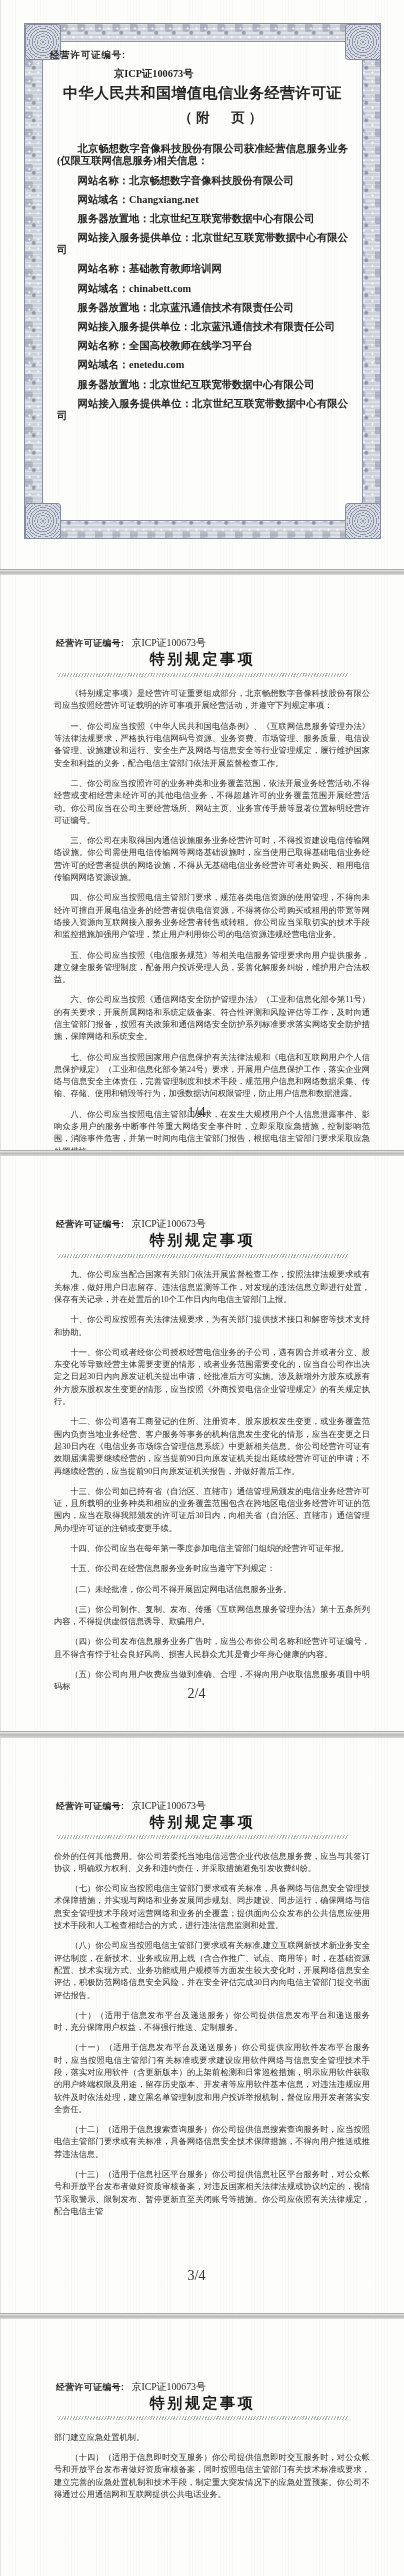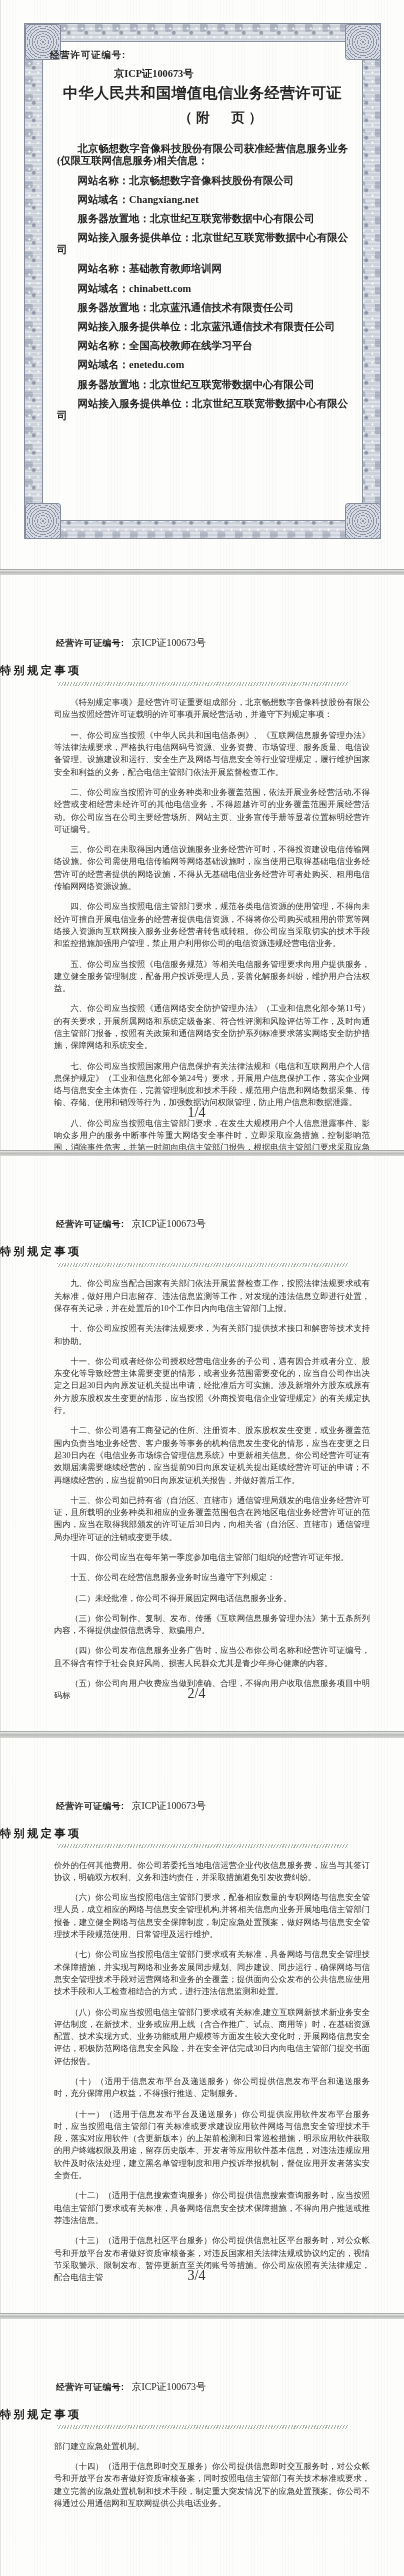--- a/index.html
+++ b/index.html
@@ -36,21 +36,21 @@
   .p1-body{position:absolute;left:57px;top:143px;width:291px;font-size:10.3px;line-height:12px;font-weight:bold;text-align:justify;}
   .p1-intro{margin:0 0 7.7px 0;text-indent:2em;}
   .p1-item{margin:0 0 7.2px 0;text-indent:2em;}
 
   
   .page-std{height:575px;}
   .page-std.last{height:551px;}
   .hdr{display:flex;align-items:baseline;gap:7.2px;margin:0 0 0 56px;padding-top:62px;}
   .hdr-label{font-family:"Liberation Sans","DejaVu Sans",sans-serif;font-weight:bold;font-size:8.8px;letter-spacing:0.5px;color:#1f1f1f;}
   .hdr-num{font-size:9.8px;color:#2a2a2a;}
-  .std-title{margin-top:13px;font-size:11px;font-weight:bold;letter-spacing:2.6px;color:#1d1d1d;}
+  .std-title{margin-top:0;text-align:center;font-size:15px;font-weight:bold;letter-spacing:2.6px;color:#1d1d1d;}
   .wavy{width:291px;height:4.1px;margin:3.6px auto 0;
     background:repeating-linear-gradient(115deg, rgba(104,124,107,0.55) 0 1px, rgba(104,124,107,0) 1px 2.6px);}
   .body-std{margin:11.3px 0 0 46px;width:332px;font-size:8.2px;line-height:12.3px;text-align:justify;color:#2b2b2b;}
   .body-std p{margin:8px;text-indent:2em;}
   .body-std p.cont{text-indent:0;}
   .pagenum{position:absolute;left:0;right:12px;top:530px;text-align:center;font-size:14px;color:#333;}
 </style>
 </head>
 <body>
 
@@ -137,21 +137,20 @@
 
   <div class="page page-std">
     <div class="hdr">
       <span class="hdr-label">经营许可证编号:</span>
       <span class="hdr-num">京ICP证100673号</span>
     </div>
     <div class="std-title">特别规定事项</div>
     <div class="wavy"></div>
     <div class="body-std">
       <p class="cont">价外的任何其他费用。你公司若委托当地电信运营企业代收信息服务费，应当与其签订协议，明确双方权利、义务和违约责任，并采取措施避免引发收费纠纷。</p>
-      <p>（六）你公司应当按照电信主管部门要求，配备相应数量的专职网络与信息安全管理人员，成立相应的网络与信息安全管理机构,并将相关信息向业务开展地电信主管部门报备，建立健全网络与信息安全保障制度，制定应急处置预案，做好网络与信息安全管理技术手段规范使用、日常管理及运行维护。</p>
       <p>（七）你公司应当按照电信主管部门要求或有关标准，具备网络与信息安全管理技术保障措施，并实现与网络和业务发展同步规划、同步建设、同步运行，确保网络与信息安全管理技术手段对运营网络和业务的全覆盖；提供面向公众发布的公共信息应使用技术手段和人工检查相结合的方式，进行违法信息监测和处置。</p>
       <p>（八）你公司应当按照电信主管部门要求或有关标准,建立互联网新技术新业务安全评估制度，在新技术、业务或应用上线（含合作推广、试点、商用等）时，在基础资源配置、技术实现方式、业务功能或用户规模等方面发生较大变化时，开展网络信息安全评估，积极防范网络信息安全风险，并在安全评估完成30日内向电信主管部门提交书面评估报告。</p>
       <p>（十）（适用于信息发布平台及递送服务）你公司提供信息发布平台和递送服务时，充分保障用户权益，不得强行推送、定制服务。</p>
       <p>（十一）（适用于信息发布平台及递送服务）你公司提供应用软件发布平台服务时，应当按照电信主管部门有关标准或要求建设应用软件网络与信息安全管理技术手段，落实对应用软件（含更新版本）的上架前检测和日常巡检措施，明示应用软件获取的用户终端权限及用途，留存历史版本、开发者等应用软件基本信息，对违法违规应用软件及时依法处理，建立黑名单管理制度和用户投诉举报机制，督促应用开发者落实安全责任。</p>
       <p>（十二）（适用于信息搜索查询服务）你公司提供信息搜索查询服务时，应当按照电信主管部门要求或有关标准，具备网络信息安全技术保障措施，不得向用户推送或推荐违法信息。</p>
       <p>（十三）（适用于信息社区平台服务）你公司提供信息社区平台服务时，对公众帐号和开放平台发布者做好资质审核备案，对违反国家相关法律法规或协议约定的，视情节采取警示、限制发布、暂停更新直至关闭账号等措施。你公司应依照有关法律规定，配合电信主管</p>
     </div>
     <div class="pagenum">3/4</div>
   </div>
 

